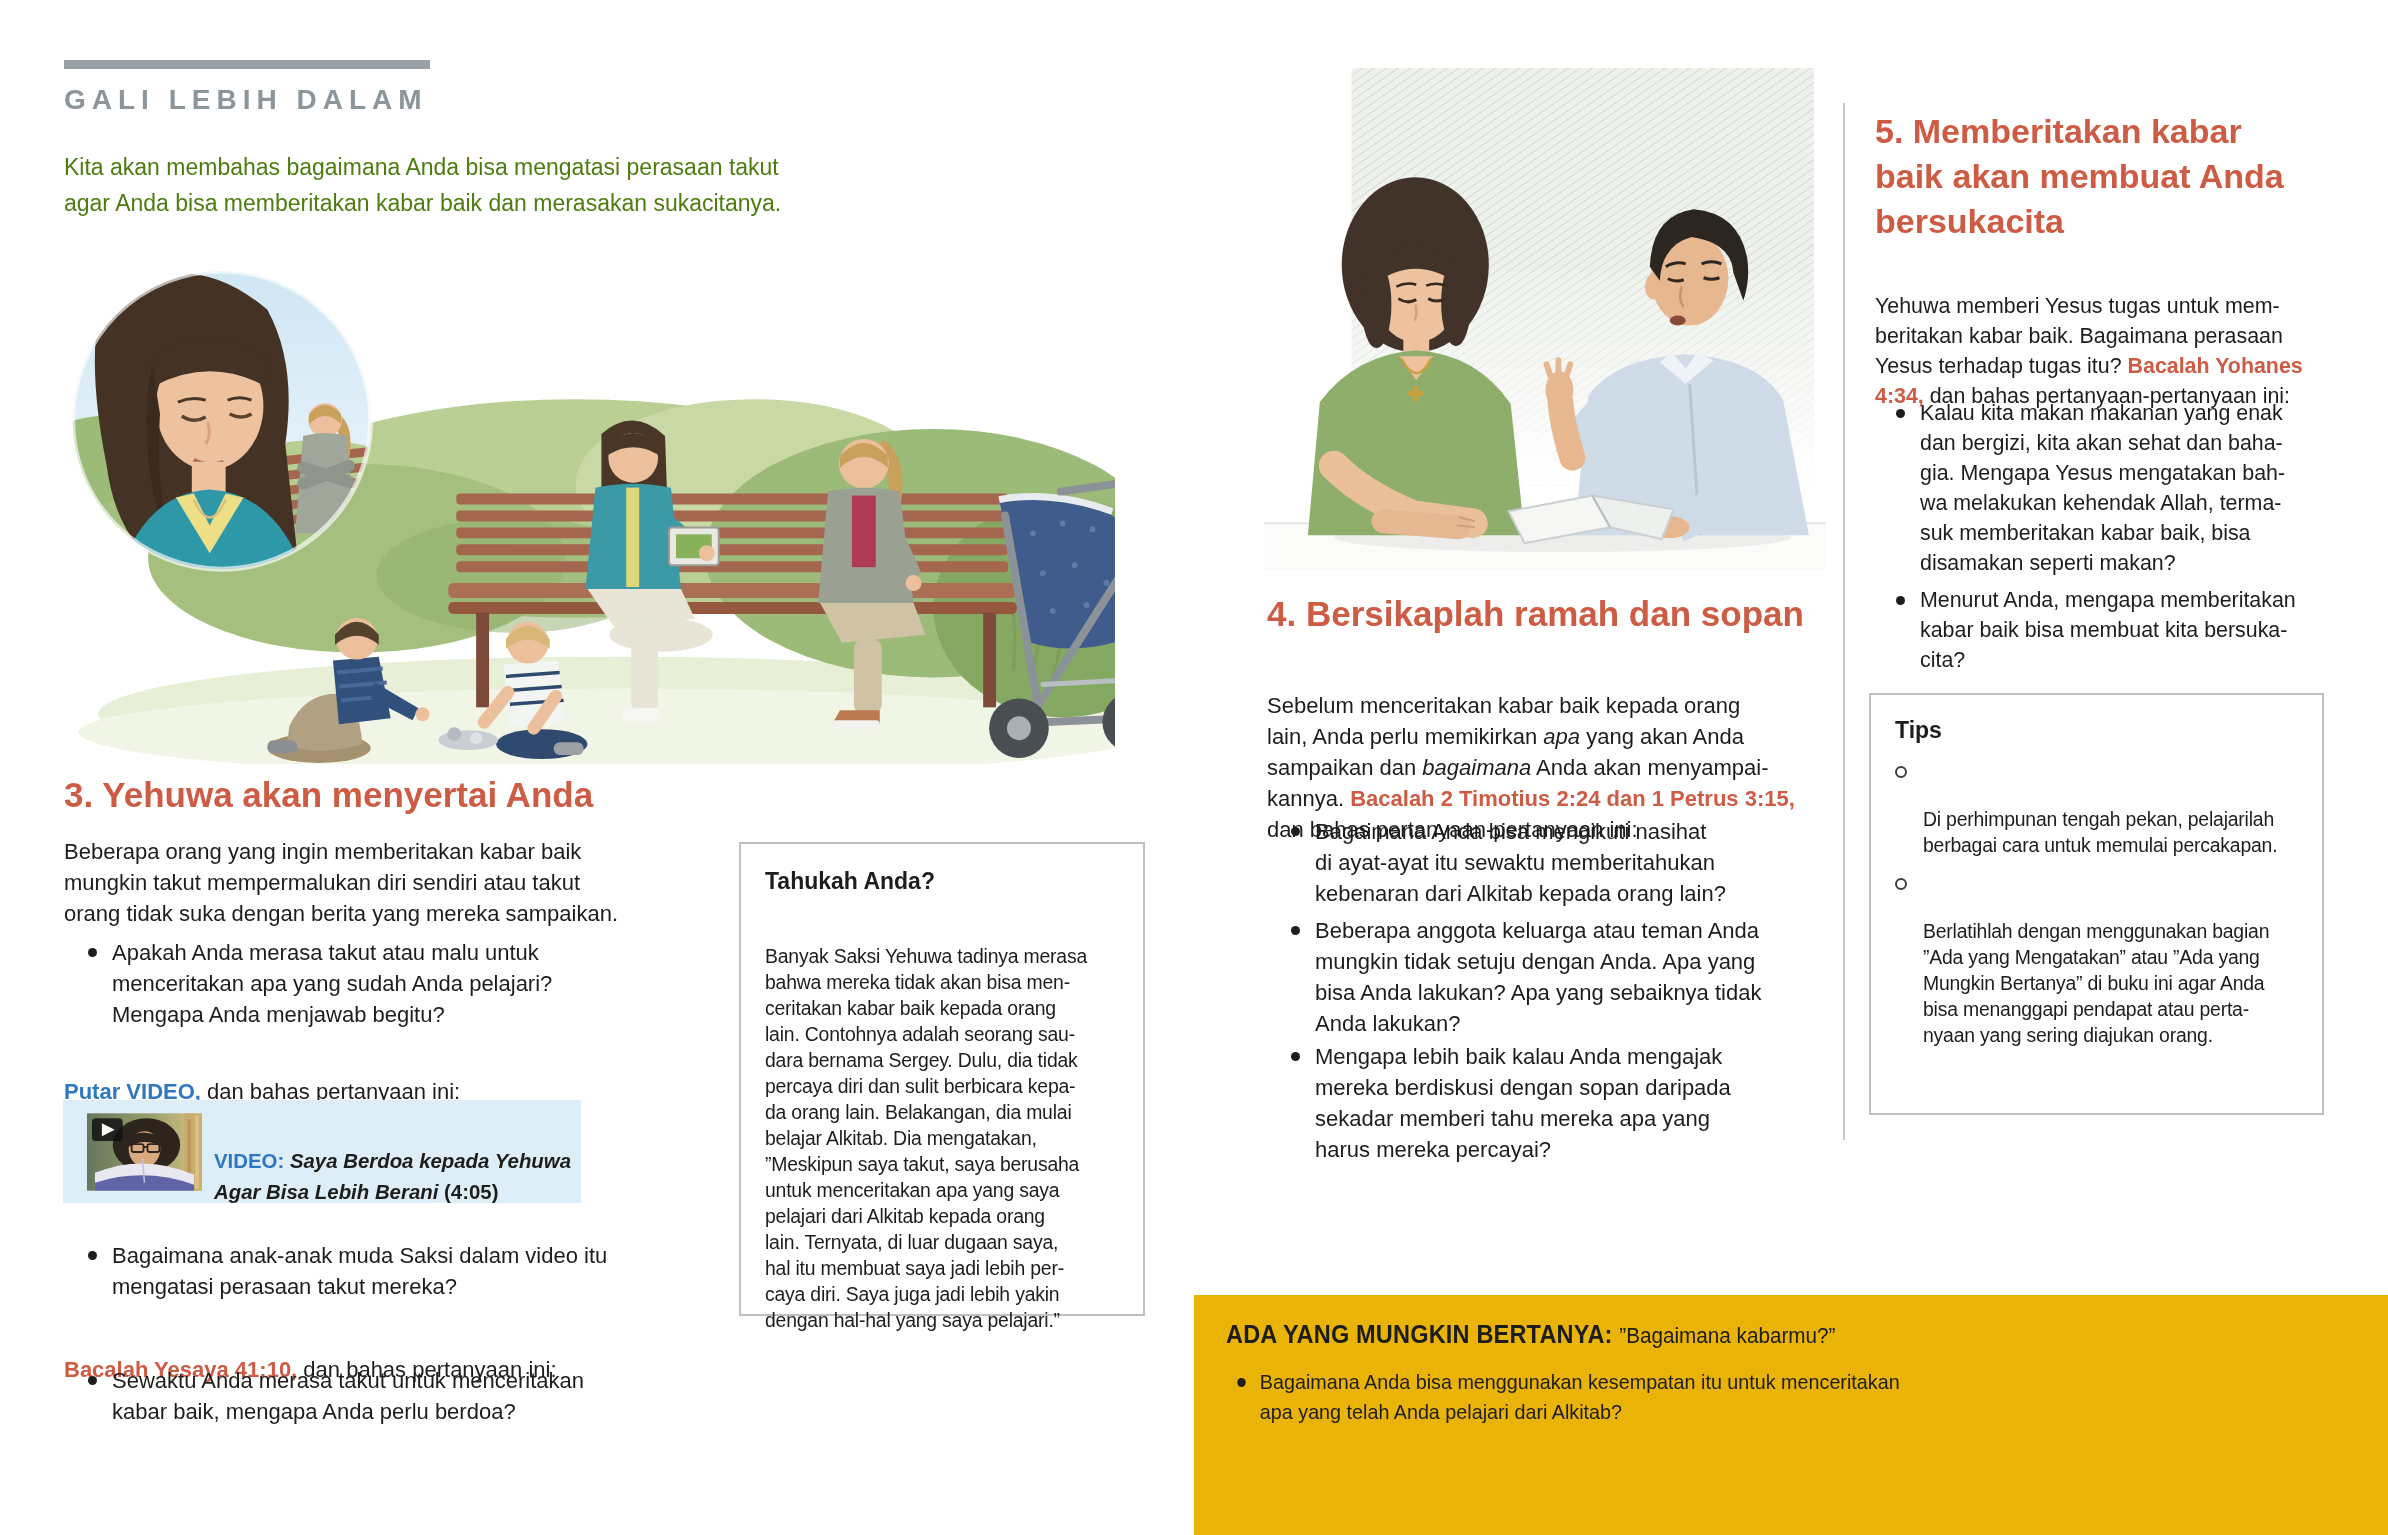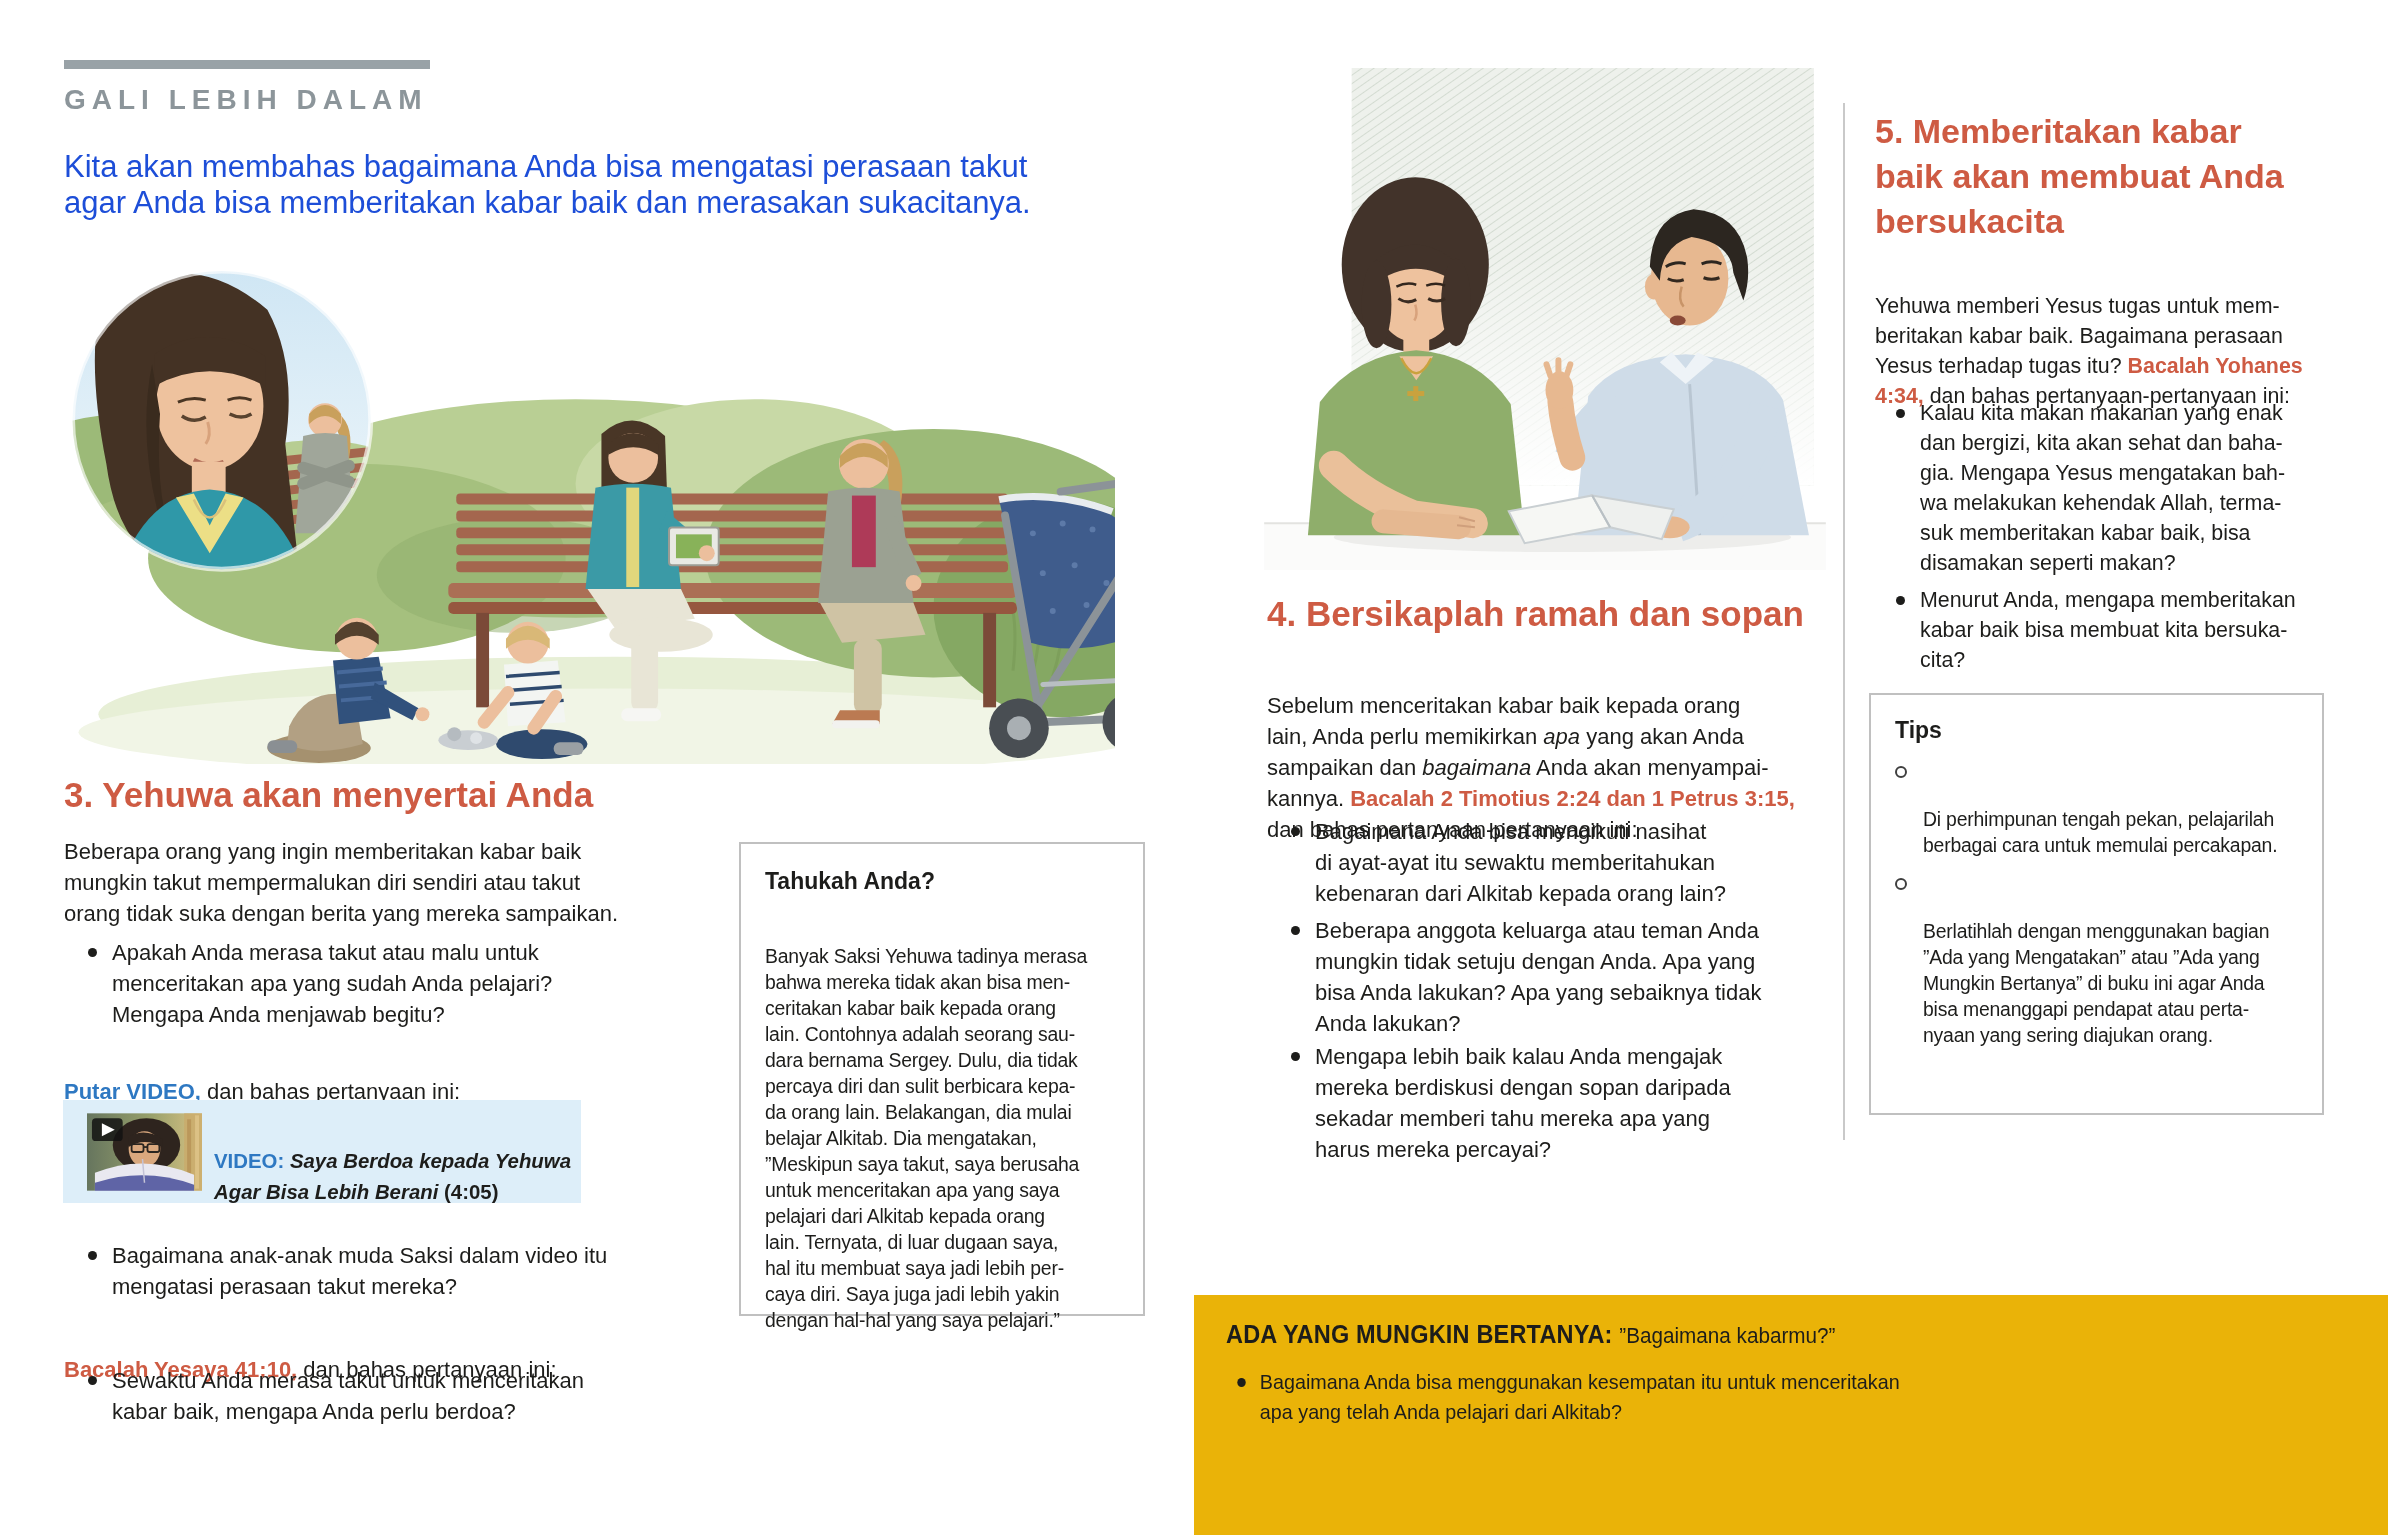--- a/index.html
+++ b/index.html
@@ -4,21 +4,21 @@
 <style>
   html,body{margin:0;padding:0;background:#fff;}
   .page{position:relative;width:2388px;height:1535px;background:#ffffff;overflow:hidden;
         font-family:"Liberation Sans","DejaVu Sans",sans-serif;color:#1d1d1b;text-decoration:underline;}
   .abs{position:absolute;}
   .preline{white-space:pre-line;}
   p,h1,h2{margin:0;padding:0;}
 
   .topbar{left:64px;top:60px;width:366px;height:9px;background:#99a2a7;}
   .kicker{left:64px;top:84px;font-size:28px;font-weight:700;letter-spacing:6px;color:#8c959a;}
-  .intro{left:64px;top:149px;width:1015px;font-size:31px;line-height:36px;color:#1d4ed8;}
+  .intro{left:64px;top:149px;width:1015px;font-size:23px;line-height:36px;color:#4d7c0f;}
 
   .h-coral{color:#ce5b43;font-weight:700;font-size:35px;line-height:42px;}
   .body22{font-size:22px;line-height:31px;}
   .brow{display:flex;align-items:flex-start;}
   .dot{width:9px;height:9px;border-radius:50%;background:#1d1d1b;margin:11px 15px 0 0;flex:none;}
   .odot{width:8px;height:8px;border-radius:50%;border:2.5px solid #3f3f3f;background:transparent;margin:8px 16px 0 0;flex:none;}
   .blue{color:#2e78c2;}
   .coral-link{color:#ce5b43;font-weight:700;}
   .b{font-weight:700;}
   .bi{font-weight:700;font-style:italic;}

